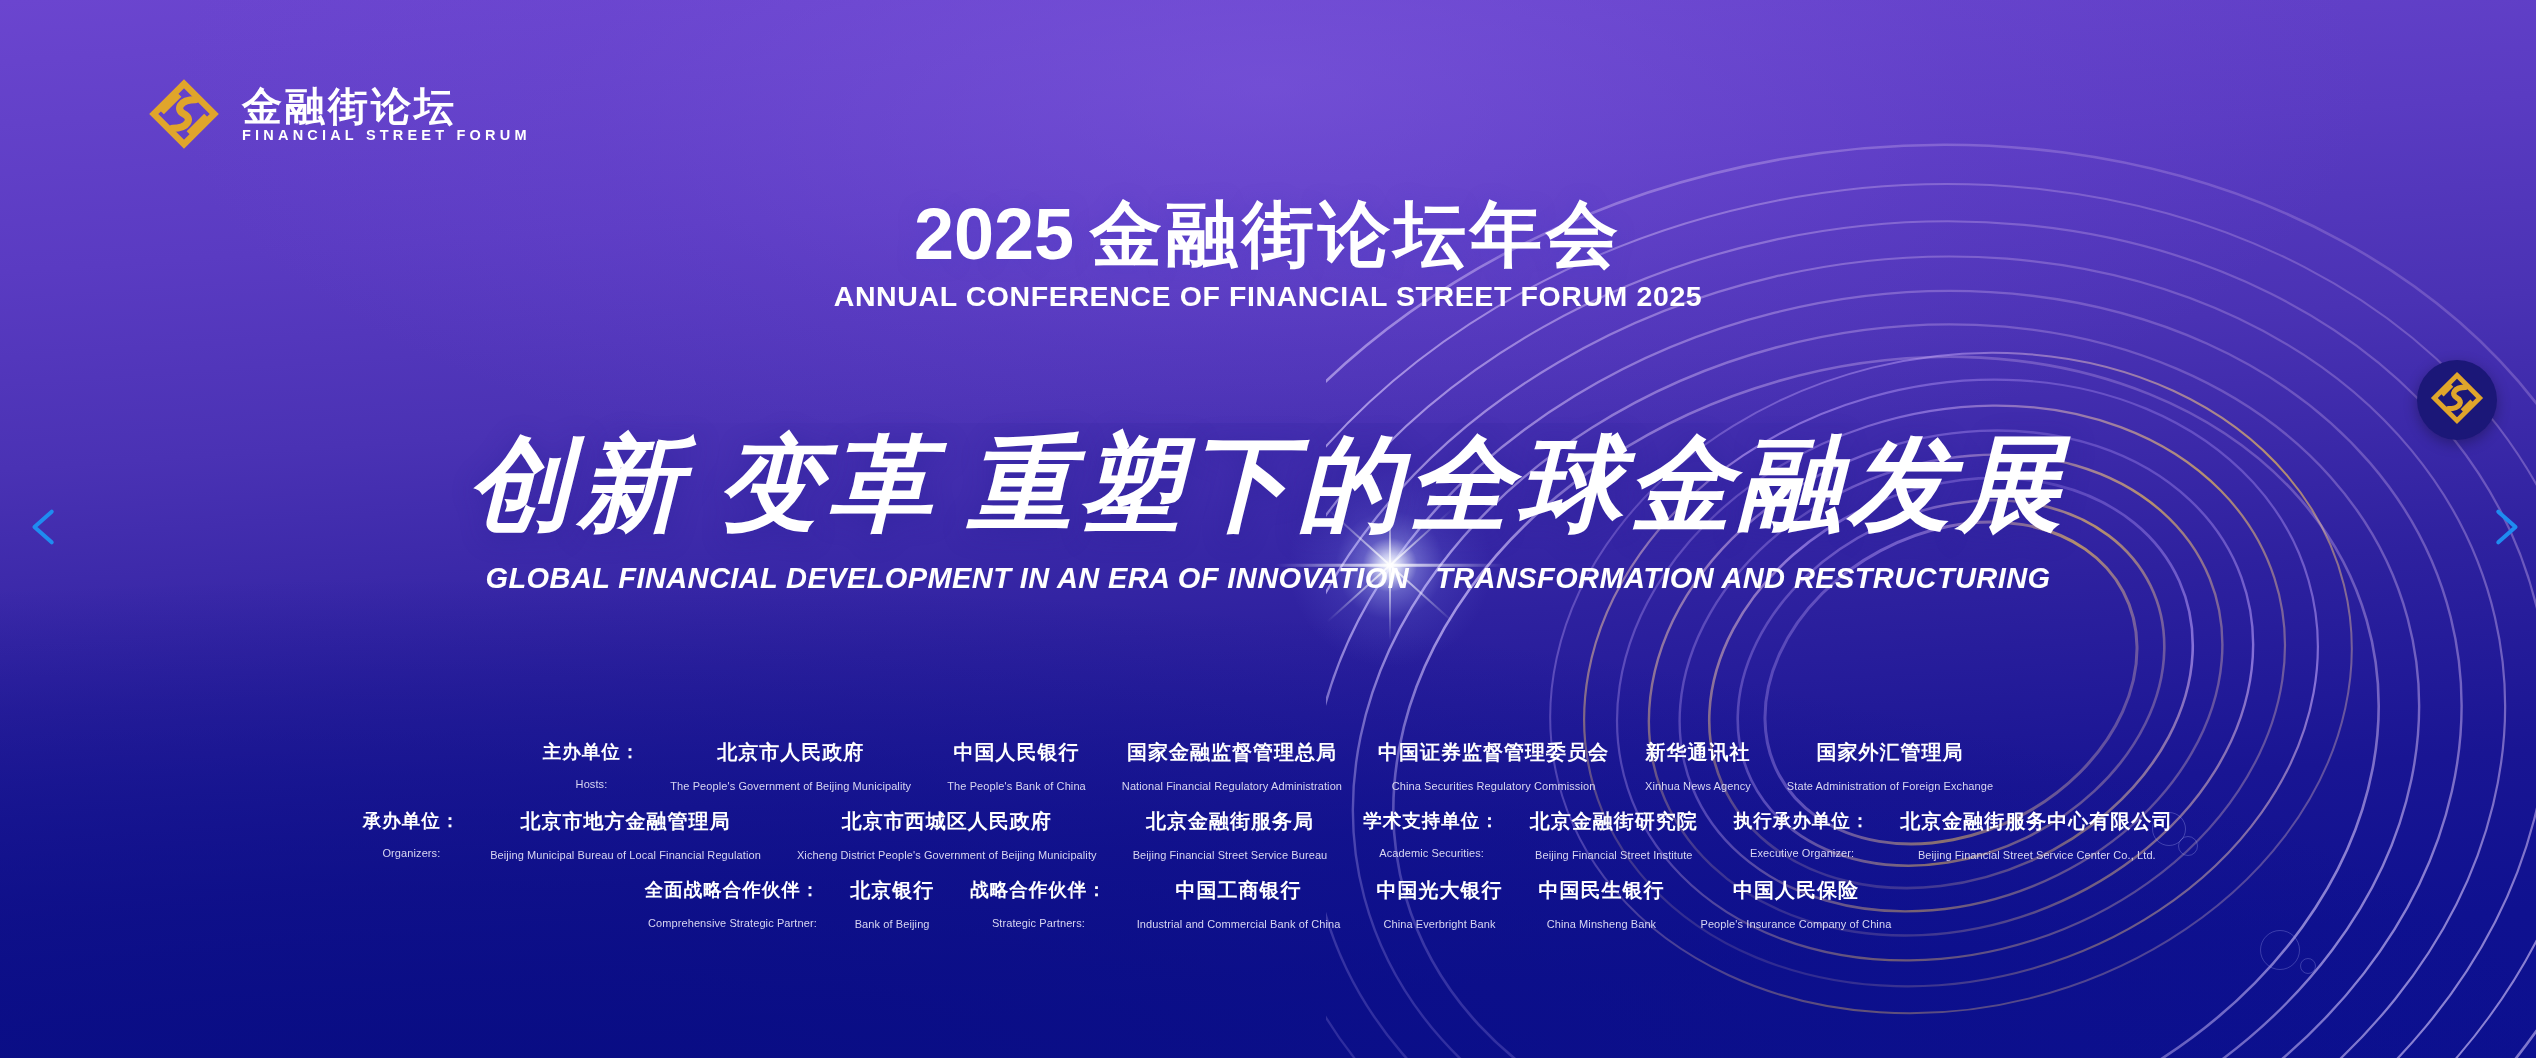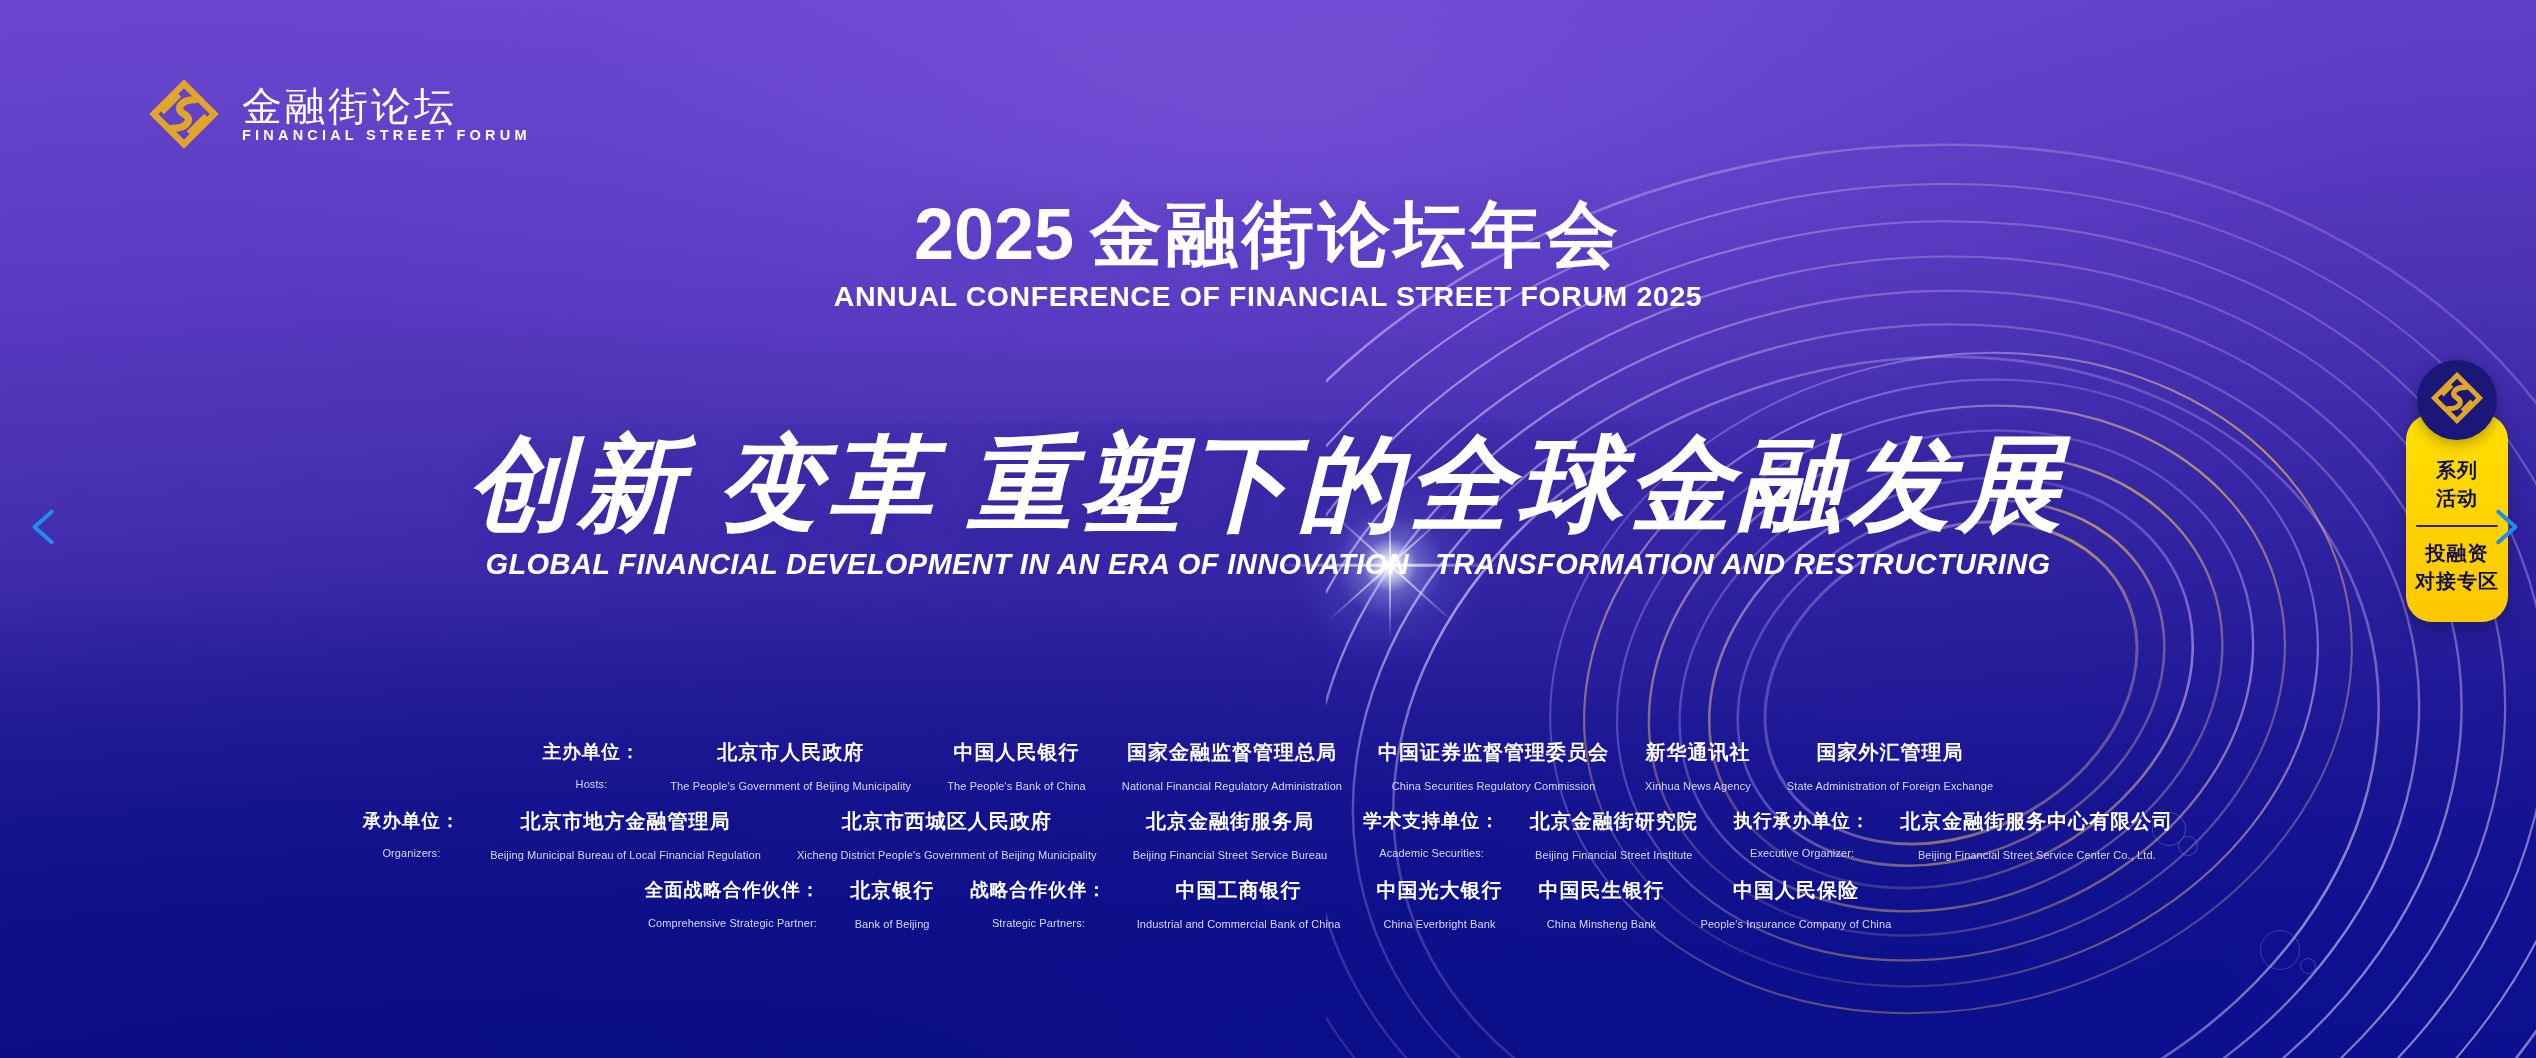--- a/index.html
+++ b/index.html
@@ -63,21 +63,21 @@
   .bubble { position:absolute; border:1px solid rgba(190,190,255,0.30); border-radius:50%; pointer-events:none; }
 
   
   .logo {
     position:absolute; left:148px; top:78px;
     display:flex; align-items:center; gap:22px;
   }
   .logo-mark { width:72px; height:72px; flex:0 0 auto; }
   .logo-text { display:flex; flex-direction:column; gap:2px; }
   .logo-cn {
-    font-size:40px; font-weight:400; color:#ffffff; letter-spacing:3px; line-height:1;
+    font-size:40px; font-weight:700; color:#ffffff; letter-spacing:3px; line-height:1;
   }
   .logo-en {
     font-size:14.5px; font-weight:700; color:#ffffff; letter-spacing:4.2px; line-height:1;
   }
 
   
   .title-block {
     position:absolute; left:0; right:0; top:196px; text-align:center;
   }
   .t-year-line {
@@ -96,21 +96,21 @@
   .headline-block {
     position:absolute; left:0; right:0; top:425px; text-align:center;font-style:italic;
   }
   .h-cn {
     font-size:104px; font-weight:800; color:#ffffff;
     letter-spacing:6px; line-height:1.14; white-space:nowrap;
     text-shadow: 0 4px 26px rgba(40,30,150,0.45);
   }
   .h-cn .gap { display:inline-block; width:30px; }
   .h-en {
-    margin-top:4px;
+    margin-top:18px;
     font-size:29px; font-weight:700; color:#ffffff; letter-spacing:0.4px;
     white-space:nowrap;
   }
   .h-en .gap2 { display:inline-block; width:26px; }
 
   
   .sponsors {
     position:absolute; left:0; right:0; top:740px;
   }
   .sp-row {
@@ -376,31 +376,20 @@
     <div class="side-badge">
       <span>
         <svg viewBox="0 0 100 100" xmlns="http://www.w3.org/2000/svg">
           <path d="M50 8 L92 50 L50 92 L8 50 Z" stroke="#e0a52b" stroke-width="9" fill="none"></path>
           <path d="M66 30 C44 30 38 44 50 50 C62 56 56 70 34 70" stroke="#e0a52b" stroke-width="10" fill="none" stroke-linecap="round"></path>
           <path d="M22 44 L40 26" stroke="#e0a52b" stroke-width="9"></path>
           <path d="M60 74 L78 56" stroke="#e0a52b" stroke-width="9"></path>
         </svg>
       </span>
     </div>
-    <div class="side-card">
-      <div class="side-group">
-        <div>系列</div>
-        <div>活动</div>
-      </div>
-      <div class="side-divider"></div>
-      <div class="side-group">
-        <div>投融资</div>
-        <div>对接专区</div>
-      </div>
-    </div>
   </div>
 
   <div class="nav-arrow left">
     <span>
       <svg viewBox="0 0 48 48" xmlns="http://www.w3.org/2000/svg">
         <path d="M31 8 L13 24 L31 40" fill="none" stroke="#1f8cf0" stroke-width="4.2" stroke-linecap="round" stroke-linejoin="round"></path>
       </svg>
     </span>
   </div>
   <div class="nav-arrow right">

